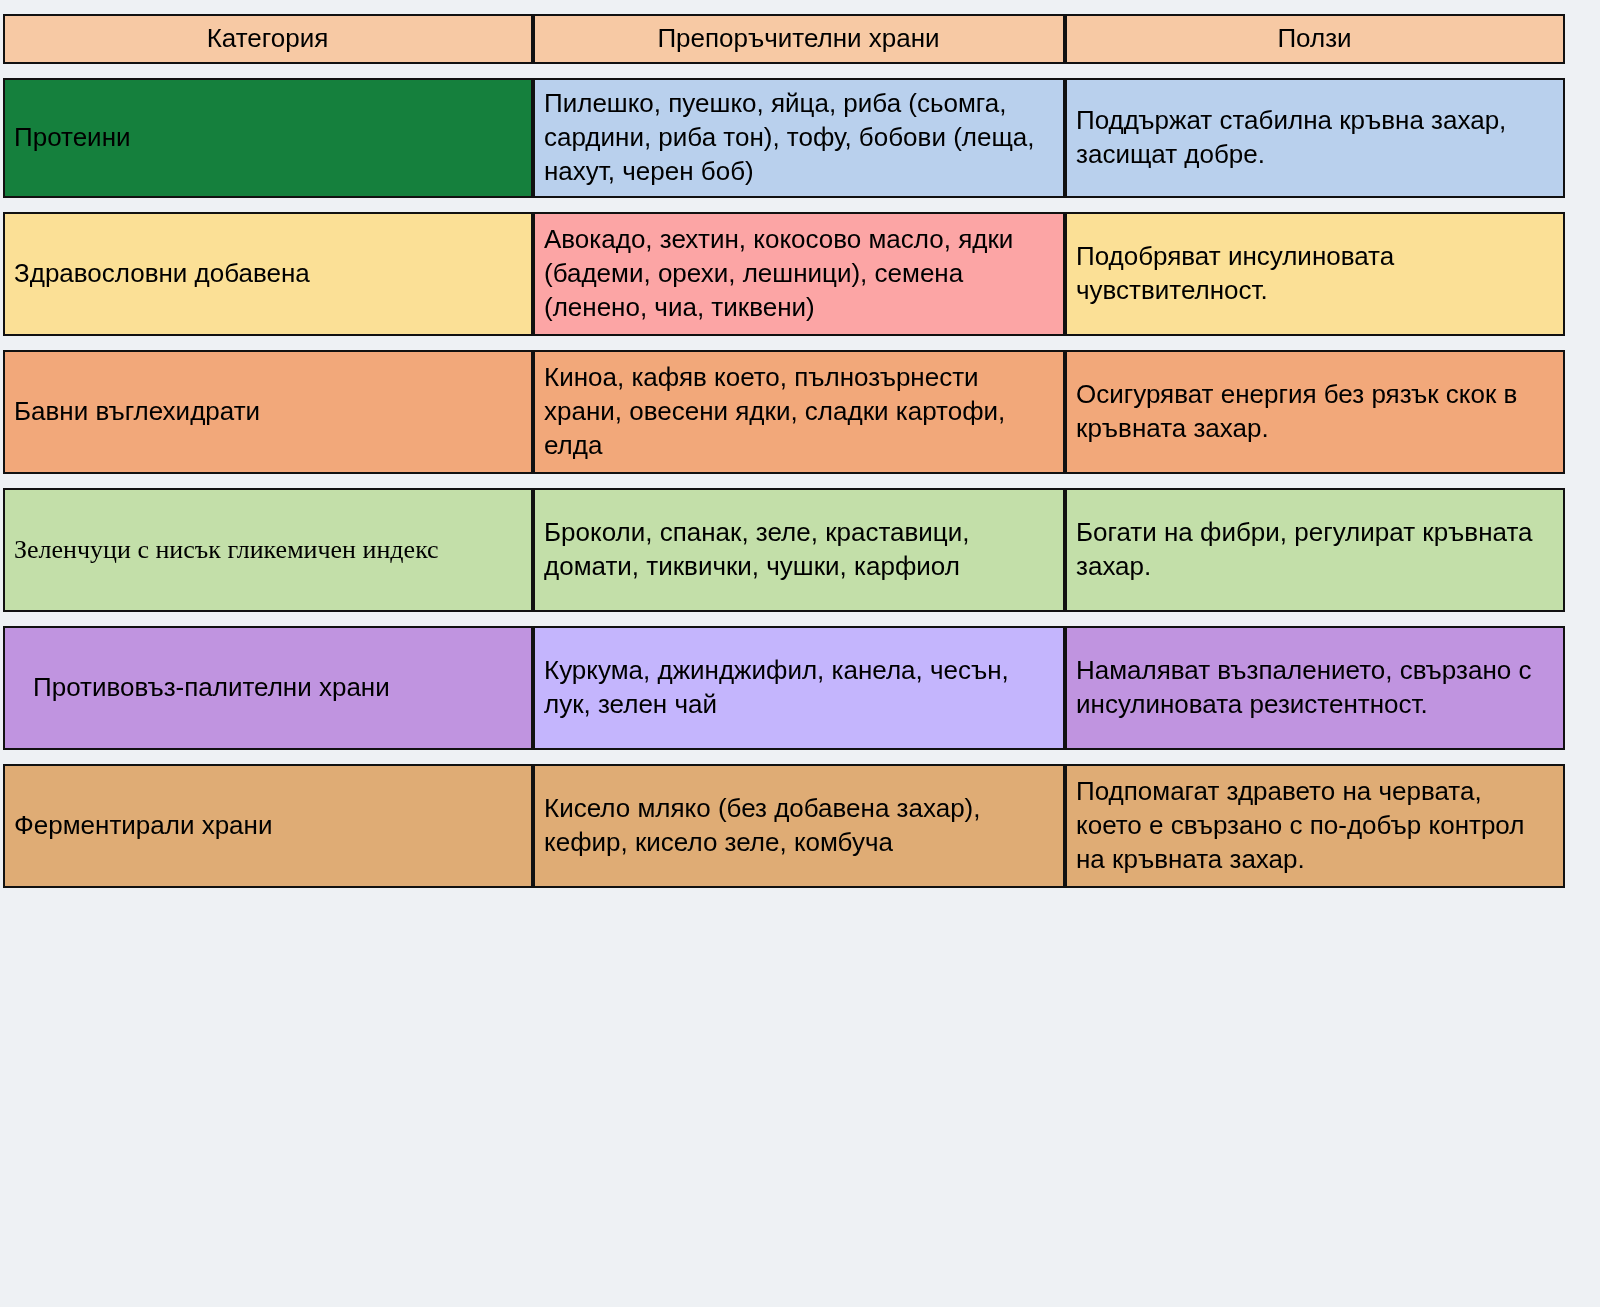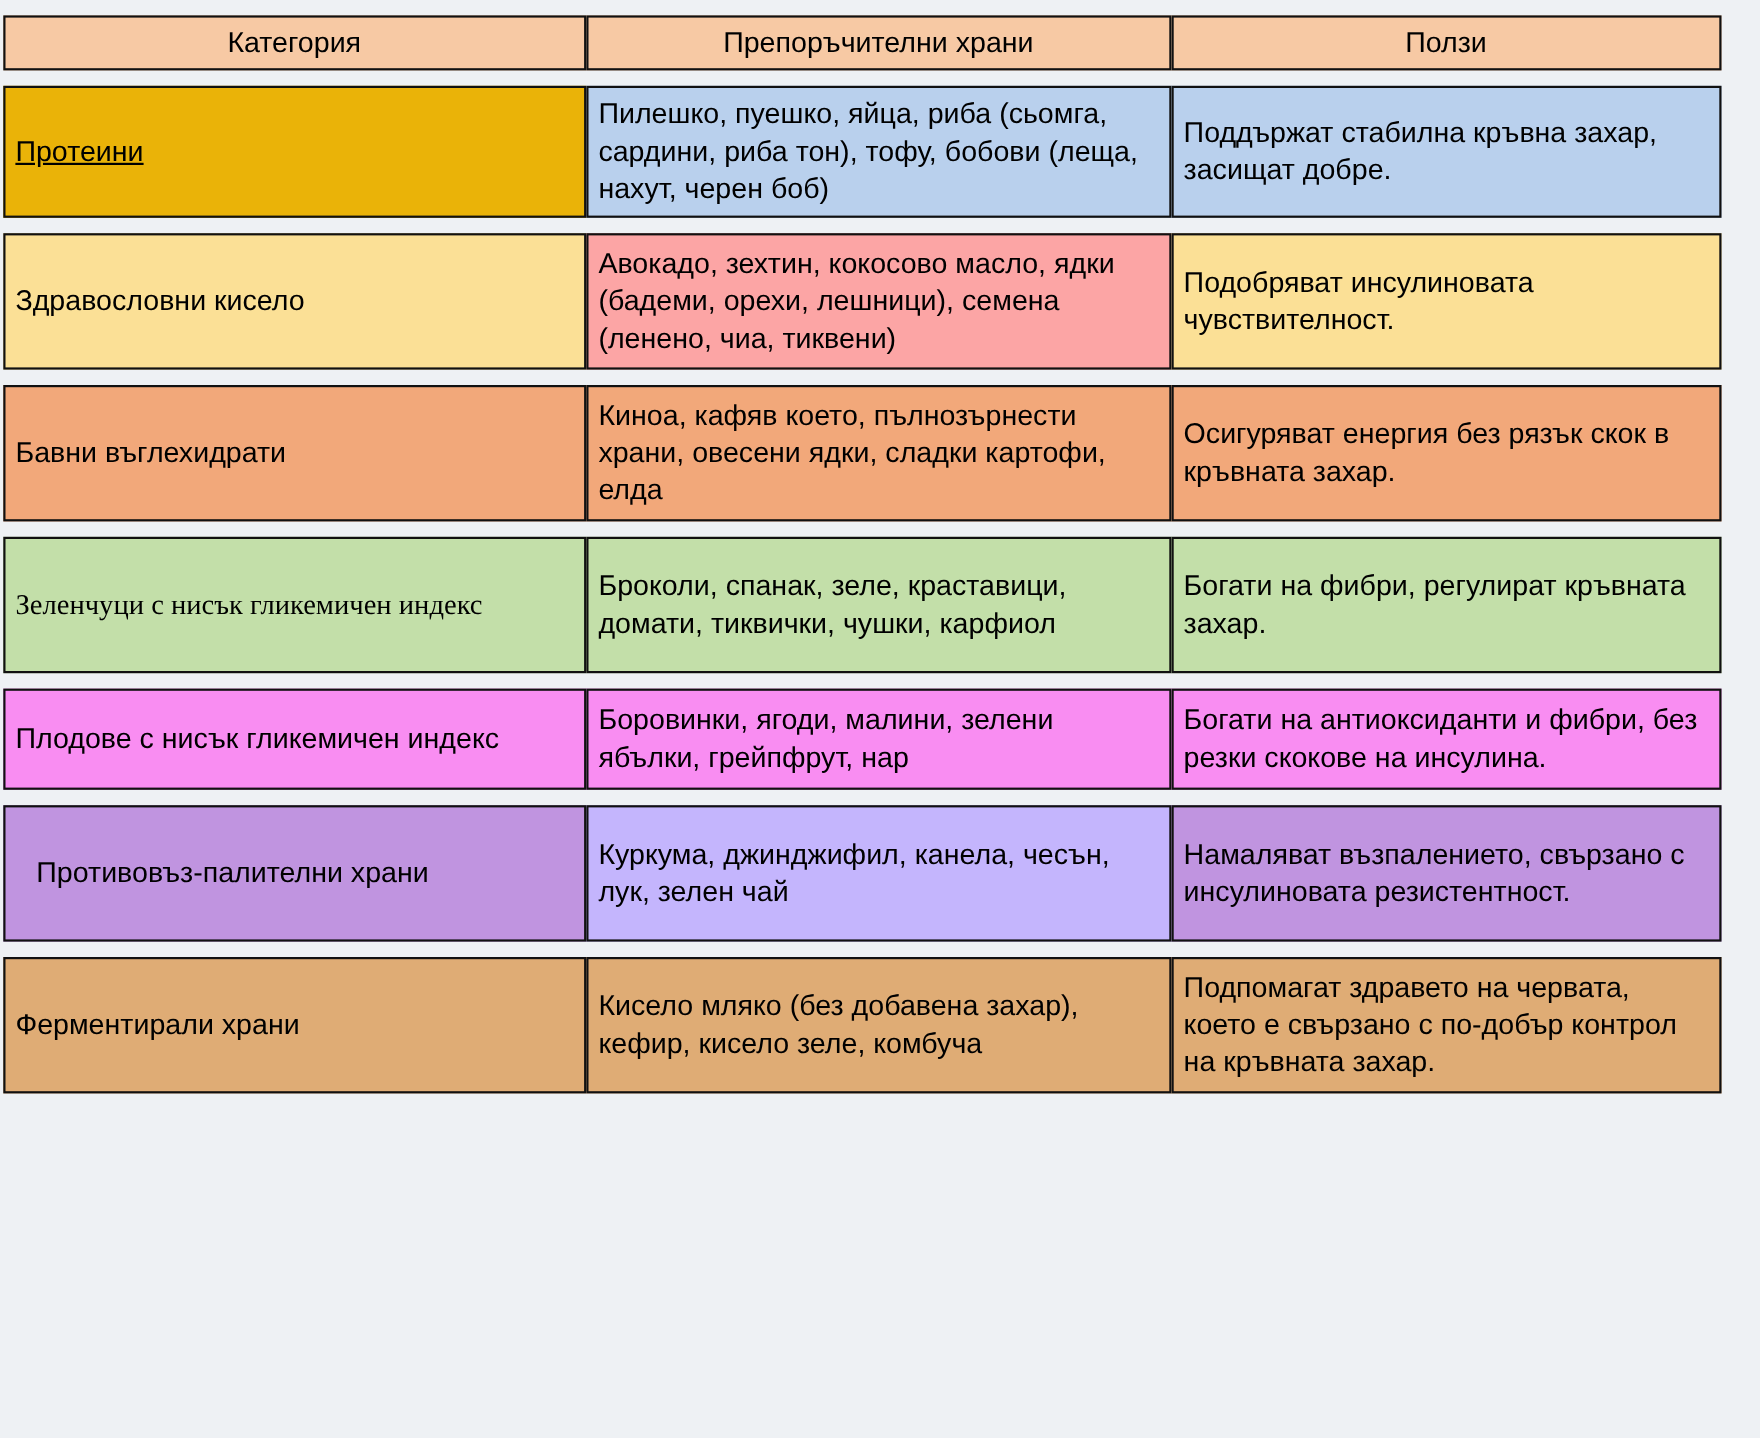--- a/index.html
+++ b/index.html
@@ -77,43 +77,38 @@
     </colgroup>
     <thead>
       <tr>
         <th style="background: rgb(247, 201, 164);">Категория</th>
         <th style="background: rgb(247, 201, 164);">Препоръчителни храни</th>
         <th style="background: rgb(247, 201, 164);">Ползи</th>
       </tr>
     </thead>
     <tbody id="table-body">
         <tr class="data-row">
-          <td class="cat-cell" style="background: #eab308; height: 120px; border-color: rgb(17, 17, 17); text-decoration: underline;">Протеини</td>
+          <td class="cat-cell" style="background: #15803d; height: 120px; border-color: rgb(17, 17, 17);">Протеини</td>
           <td class="food-cell" style="background: rgb(185, 208, 237); height: 120px; border-color: rgb(17, 17, 17);">Пилешко, пуешко, яйца, риба (сьомга, сардини, риба тон), тофу, бобови (леща, нахут, черен боб)</td>
           <td class="benefit-cell" style="background: rgb(185, 208, 237); height: 120px; border-color: rgb(17, 17, 17);">Поддържат стабилна кръвна захар, засищат добре.</td>
         </tr>
         <tr class="data-row">
-          <td class="cat-cell" style="background: rgb(251, 224, 150); height: 124px; border-color: rgb(17, 17, 17);">Здравословни кисело</td>
+          <td class="cat-cell" style="background: rgb(251, 224, 150); height: 124px; border-color: rgb(17, 17, 17);">Здравословни добавена</td>
           <td class="food-cell" style="background: #fca5a5; height: 124px; border-color: rgb(17, 17, 17);">Авокадо, зехтин, кокосово масло, ядки (бадеми, орехи, лешници), семена (ленено, чиа, тиквени)</td>
           <td class="benefit-cell" style="background: rgb(251, 224, 150); height: 124px; border-color: rgb(17, 17, 17);">Подобряват инсулиновата чувствителност.</td>
         </tr>
         <tr class="data-row">
           <td class="cat-cell" style="background: rgb(242, 168, 122); height: 124px; border-color: rgb(17, 17, 17);">Бавни въглехидрати</td>
           <td class="food-cell" style="background: rgb(242, 168, 122); height: 124px; border-color: rgb(17, 17, 17);">Киноа, кафяв което, пълнозърнести храни, овесени ядки, сладки картофи, елда</td>
           <td class="benefit-cell" style="background: rgb(242, 168, 122); height: 124px; border-color: rgb(17, 17, 17);">Осигуряват енергия без рязък скок в кръвната захар.</td>
         </tr>
         <tr class="data-row">
           <td class="cat-cell" style="background: rgb(195, 223, 169); height: 124px; border-color: rgb(17, 17, 17); font-family: Liberation Serif, serif;">Зеленчуци с нисък гликемичен индекс</td>
           <td class="food-cell" style="background: rgb(195, 223, 169); height: 124px; border-color: rgb(17, 17, 17);">Броколи, спанак, зеле, краставици, домати, тиквички, чушки, карфиол</td>
           <td class="benefit-cell" style="background: rgb(195, 223, 169); height: 124px; border-color: rgb(17, 17, 17);">Богати на фибри, регулират кръвната захар.</td>
-        </tr>
-        <tr class="data-row">
-          <td class="cat-cell" style="background: rgb(249, 141, 242); height: 92px; border-color: rgb(17, 17, 17);">Плодове с нисък гликемичен индекс</td>
-          <td class="food-cell" style="background: rgb(249, 141, 242); height: 92px; border-color: rgb(17, 17, 17);">Боровинки, ягоди, малини, зелени ябълки, грейпфрут, нар</td>
-          <td class="benefit-cell" style="background: rgb(249, 141, 242); height: 92px; border-color: rgb(17, 17, 17);">Богати на антиоксиданти и фибри, без резки скокове на инсулина.</td>
         </tr>
         <tr class="data-row">
           <td class="cat-cell" style="background: rgb(192, 148, 224); height: 124px; border-color: rgb(17, 17, 17); padding-left: 28px;">Противовъз-палителни храни</td>
           <td class="food-cell" style="background: #c4b5fd; height: 124px; border-color: rgb(17, 17, 17);">Куркума, джинджифил, канела, чесън, лук, зелен чай</td>
           <td class="benefit-cell" style="background: rgb(192, 148, 224); height: 124px; border-color: rgb(17, 17, 17);">Намаляват възпалението, свързано с инсулиновата резистентност.</td>
         </tr>
         <tr class="data-row">
           <td class="cat-cell" style="background: rgb(223, 172, 117); height: 124px; border-color: rgb(17, 17, 17);">Ферментирали храни</td>
           <td class="food-cell" style="background: rgb(223, 172, 117); height: 124px; border-color: rgb(17, 17, 17);">Кисело мляко (без добавена захар), кефир, кисело зеле, комбуча</td>
           <td class="benefit-cell" style="background: rgb(223, 172, 117); height: 124px; border-color: rgb(17, 17, 17);">Подпомагат здравето на червата, което е свързано с по-добър контрол на кръвната захар.</td>

